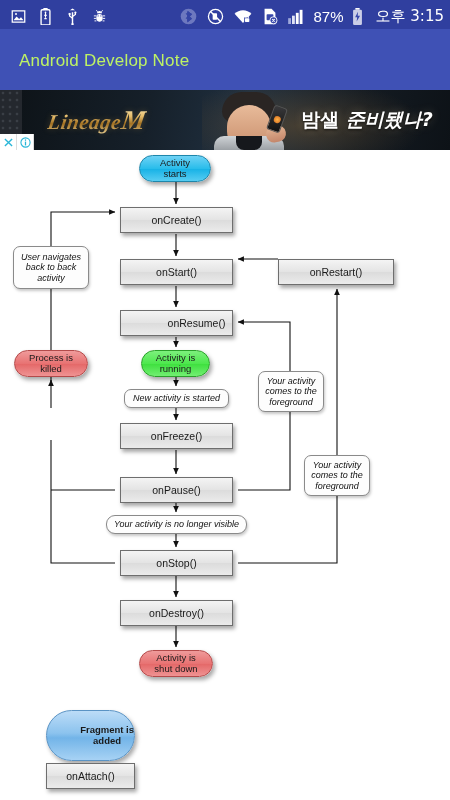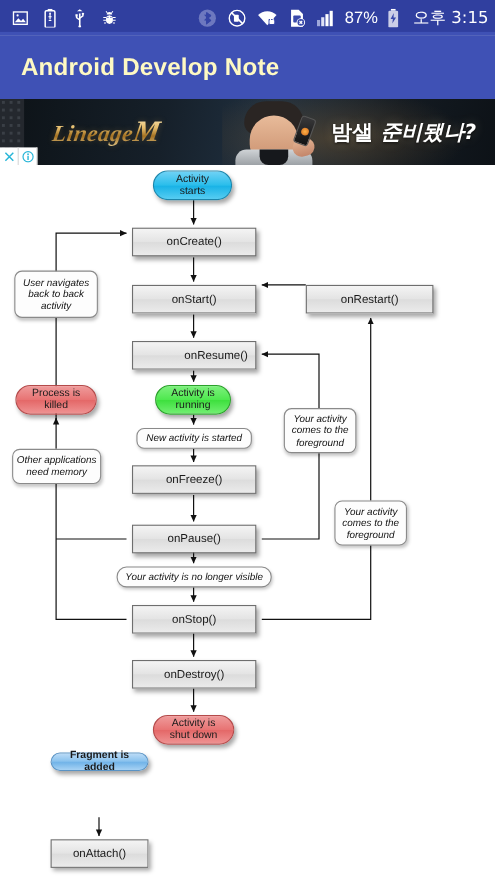--- a/index.html
+++ b/index.html
@@ -16,21 +16,21 @@
   .sicon svg { display:block; }
   .sicon.dim { opacity:.55; }
   .sb-spacer { flex:1 1 auto; }
   .sb-pct { color:#fff; font-size:15px; margin-right:4px;text-align:center; }
   .sb-time { color:#fff; font-size:15px; margin-left:5px; white-space:nowrap;
     font-family:"DejaVu Sans",sans-serif; }
 
   
   .appbar { height:58px; background:#3f51b5; display:flex; align-items:center;
     padding-left:19px; }
-  .appbar .title { color:#fef9c3; font-size:22px; font-weight:700; letter-spacing:.2px; }
+  .appbar .title { color:#bef264; font-size:17px; font-weight:400; letter-spacing:.2px; }
 
   
   .ad { height:60px; position:relative; overflow:hidden; background:#181c22;
     display:flex; align-items:stretch; }
   .ad-dots { width:22px; flex:0 0 22px; background:
      radial-gradient(circle at 3px 3px, #3a3f46 1.5px, transparent 1.6px) 0 0/7px 7px, #24282e; }
   .ad-body { flex:1 1 auto; position:relative; overflow:hidden;
     background:linear-gradient(100deg,#0e1419 0%,#16202a 30%,#203040 52%,#141b22 78%,#0d1217 100%); }
   .ad-glow { position:absolute; left:42%; top:-30%; width:56%; height:180%;
     background:radial-gradient(ellipse at 40% 50%, rgba(120,90,50,.45), rgba(0,0,0,0) 62%); }
@@ -355,44 +355,38 @@
         <div>
           <span style="display: block;">onDestroy()</span>
         </div>
       </div>
       <div class="node pill red" style="left: 139px; top: 500px; width: 74px; height: 27px;">
         <div>
           <span style="display: block;">Activity is</span>
           <span style="display: block;">shut down</span>
         </div>
       </div>
-      <div class="node pill bluegrad" style="left: 46px; top: 534px; width: 89px; height: 17px;">
+      <div class="node pill bluegrad" style="left: 46px; top: 560px; width: 89px; height: 51px; justify-content: flex-end;">
         <div>
           <span style="display: block;">Fragment is</span>
           <span style="display: block;">added</span>
         </div>
       </div>
       <div class="node proc" style="left: 46px; top: 613px; width: 89px; height: 26px;">
         <div>
           <span style="display: block;">onAttach()</span>
         </div>
       </div>
       <div class="node note" style="left: 13px; top: 96px; width: 76px; height: 43px;">
         <div>
           <span style="display: block;">User navigates</span>
           <span style="display: block;">back to back</span>
           <span style="display: block;">activity</span>
         </div>
       </div>
-      <div class="node note" style="left: 11px; top: 258px; width: 81px; height: 32px;">
-        <div>
-          <span style="display: block;">Other applications</span>
-          <span style="display: block;">need memory</span>
-        </div>
-      </div>
       <div class="node note" style="left: 124px; top: 239px; width: 105px; height: 19px;">
         <div>
           <span style="display: block;">New activity is started</span>
         </div>
       </div>
       <div class="node note" style="left: 258px; top: 221px; width: 66px; height: 41px;">
         <div>
           <span style="display: block;">Your activity</span>
           <span style="display: block;">comes to the</span>
           <span style="display: block;">foreground</span>

